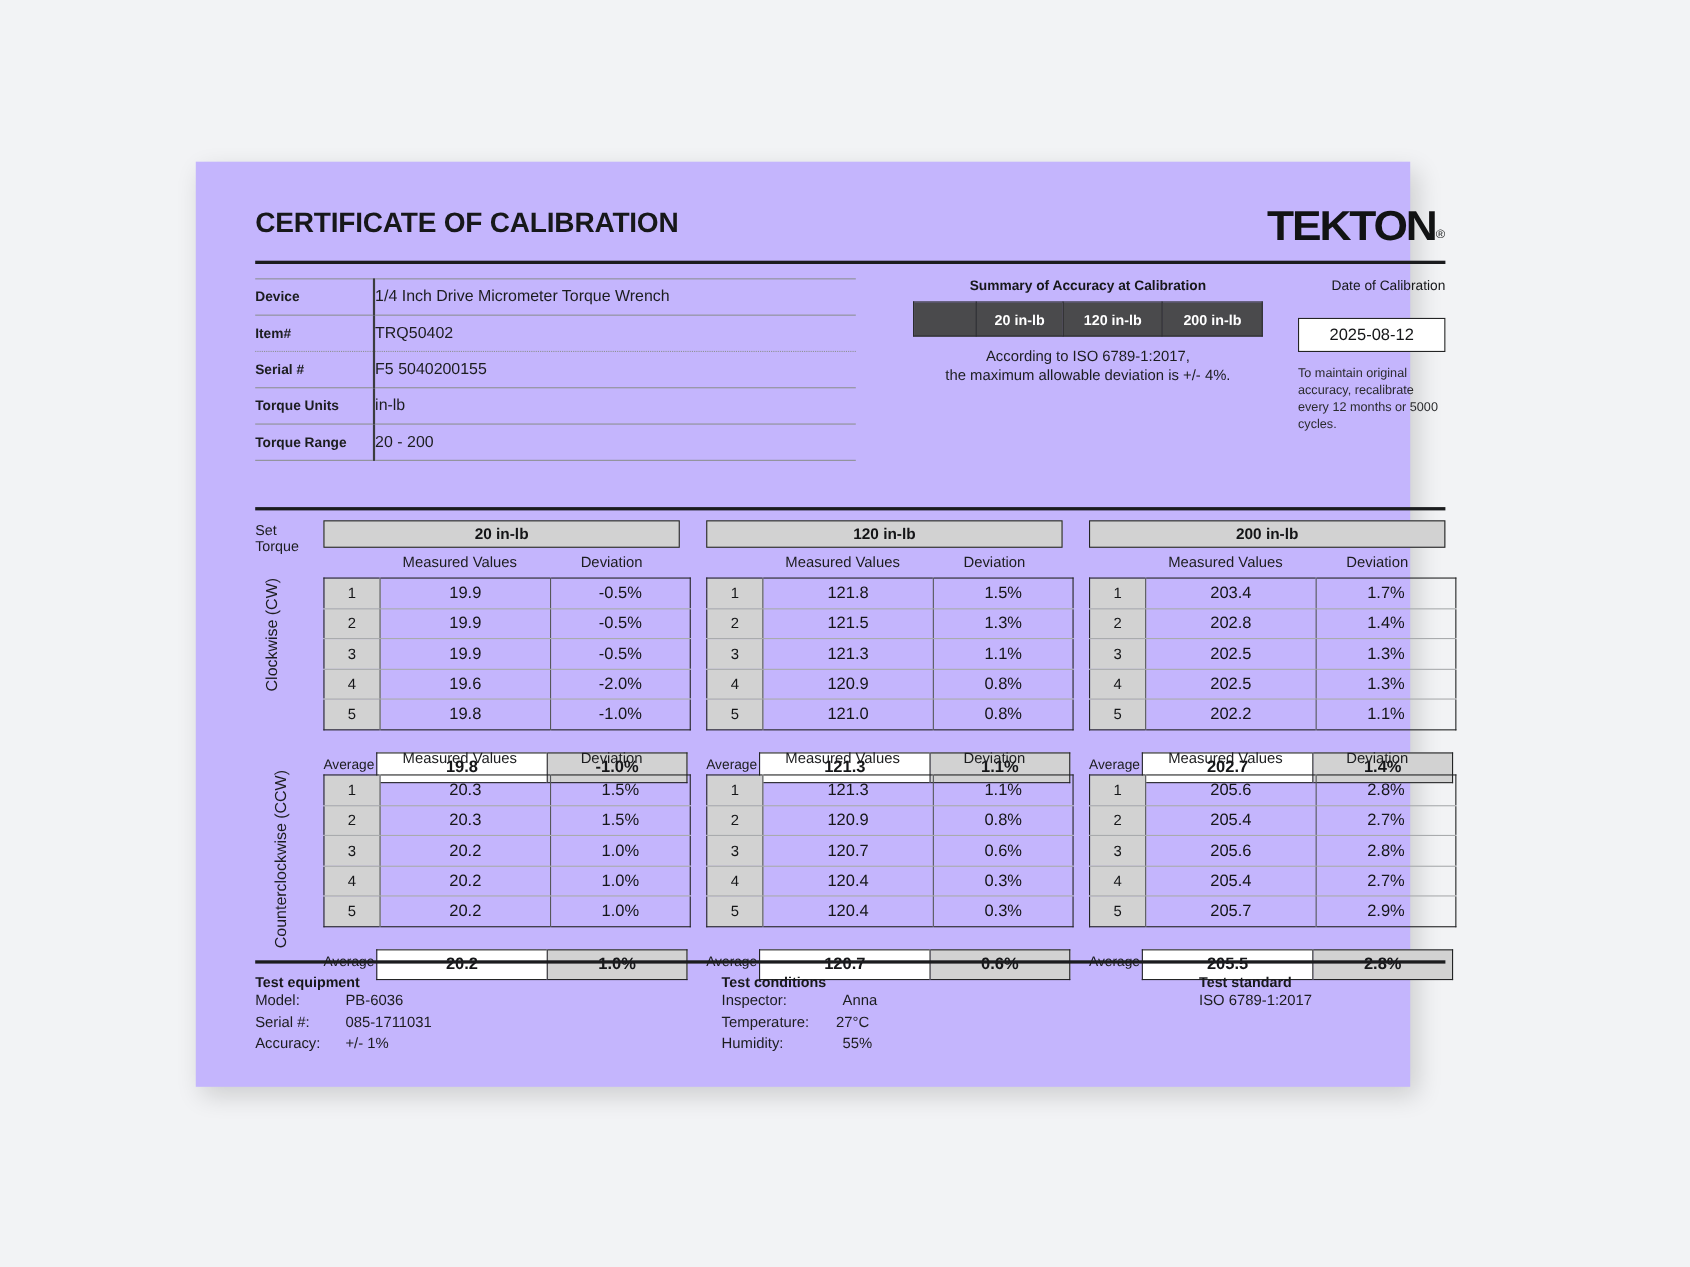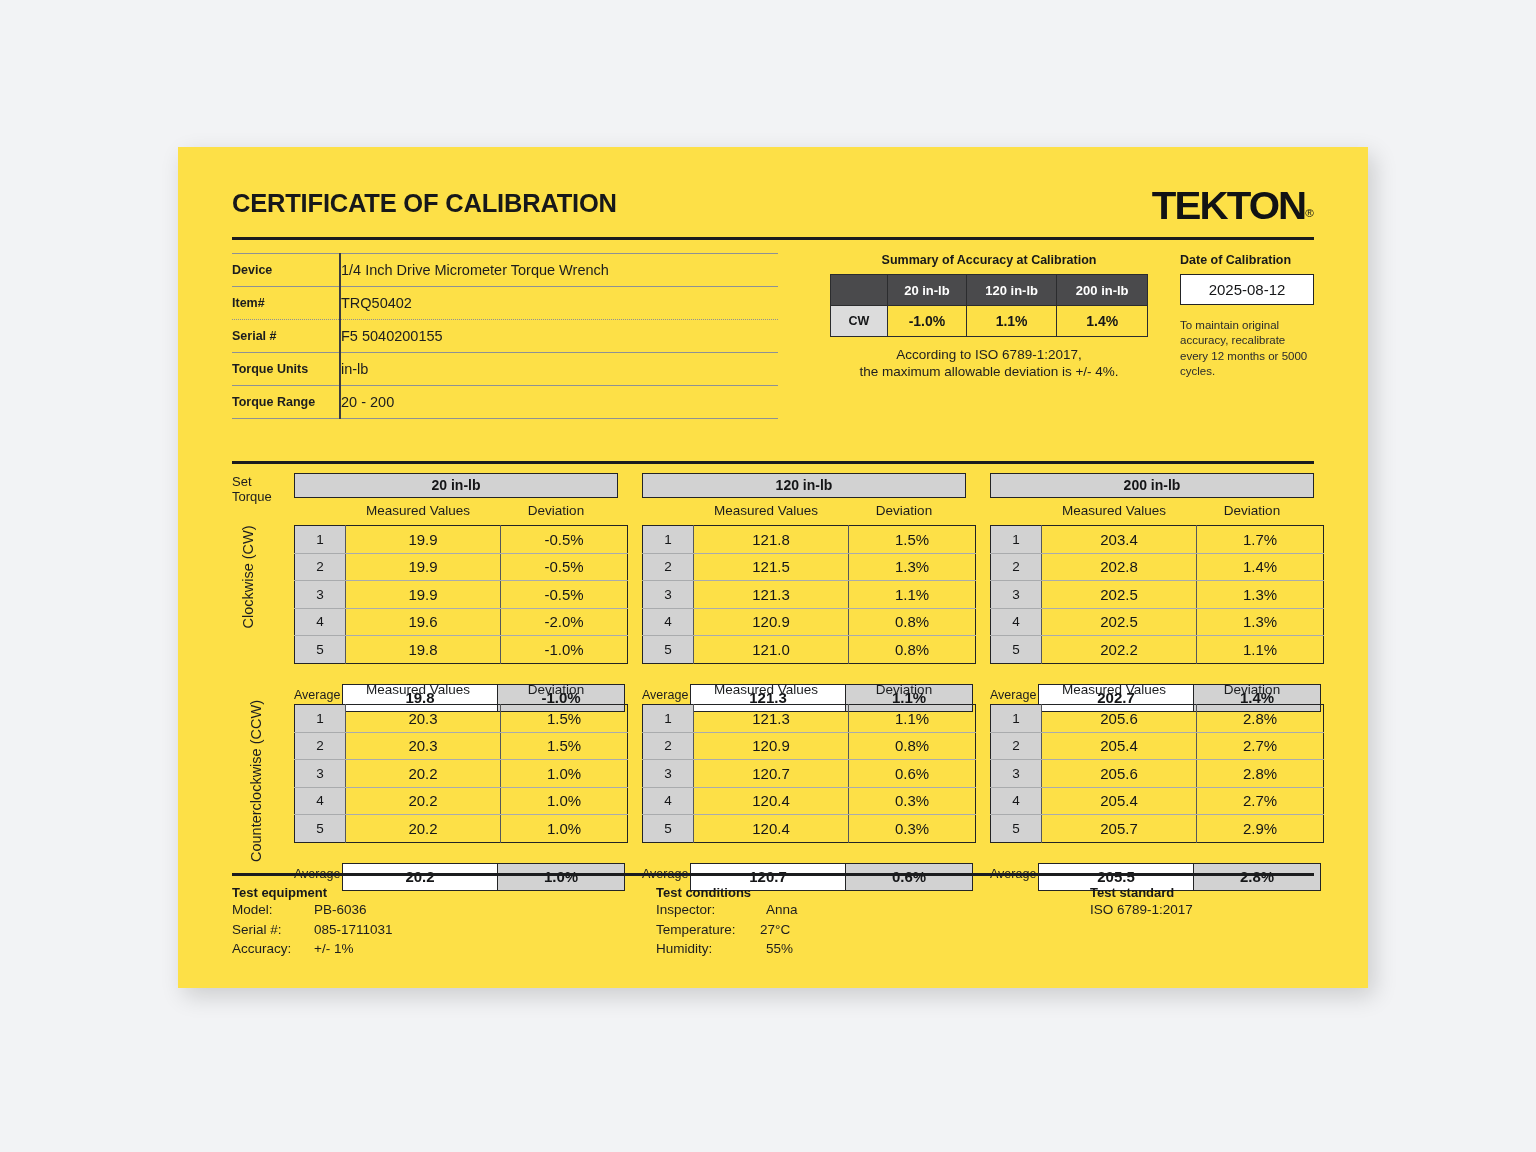--- a/index.html
+++ b/index.html
@@ -10,23 +10,23 @@
     width: 1536px;
     height: 1152px;
     background: #f2f3f5;
     font-family: "Liberation Sans", sans-serif;
     overflow: hidden;
   }
   .page {
     position: absolute;
     left: 178px;
     top: 147px;
-    width: 1190px;
+    width: 1104px;
     height: 841px;
-    background: #fde047;
+    background: #c4b5fd;
     box-shadow: 6px 8px 22px rgba(0,0,0,0.16);
   }
   .inner {
     position: absolute;
     left: 54px;
     top: 38px;
     width: 1082px;
     height: 770px;
   }
 
@@ -158,24 +158,24 @@
 
   
   .dateblk {
     position: absolute;
     left: 948px;
     top: 0;
     width: 134px;
   }
   .date-title {
     font-size: 12.5px;
-    font-weight: bold;
+    font-weight: normal;
     color: #17181a;
-    margin-bottom: 7px;
-    text-align: left;
+    margin-bottom: 22px;
+    text-align: right;
   }
   .date-box {
     border: 1.8px solid #232425;
     height: 29px;
     line-height: 29px;
     text-align: center;
     font-size: 15px;
     color: #151618;
     background: #fff;
   }
@@ -396,26 +396,20 @@
       <div class="summary">
         <div class="summary-title">Summary of Accuracy at Calibration</div>
         <table class="sum">
           <tbody>
               <tr>
             <td class="corner"></td>
             <td class="hd">20 in-lb</td>
             <td class="hd">120 in-lb</td>
             <td class="hd">200 in-lb</td>
           </tr>
-          <tr>
-            <td class="rh">CW</td>
-            <td>-1.0%</td>
-            <td>1.1%</td>
-            <td>1.4%</td>
-          </tr>
         </tbody>
           </table>
         <div class="iso-note">
           <div>According to  ISO 6789-1:2017,</div>
           <div>the maximum allowable deviation is +/- 4%.</div>
         </div>
       </div>
 
       <div class="dateblk">
         <div class="date-title">Date of Calibration</div>

